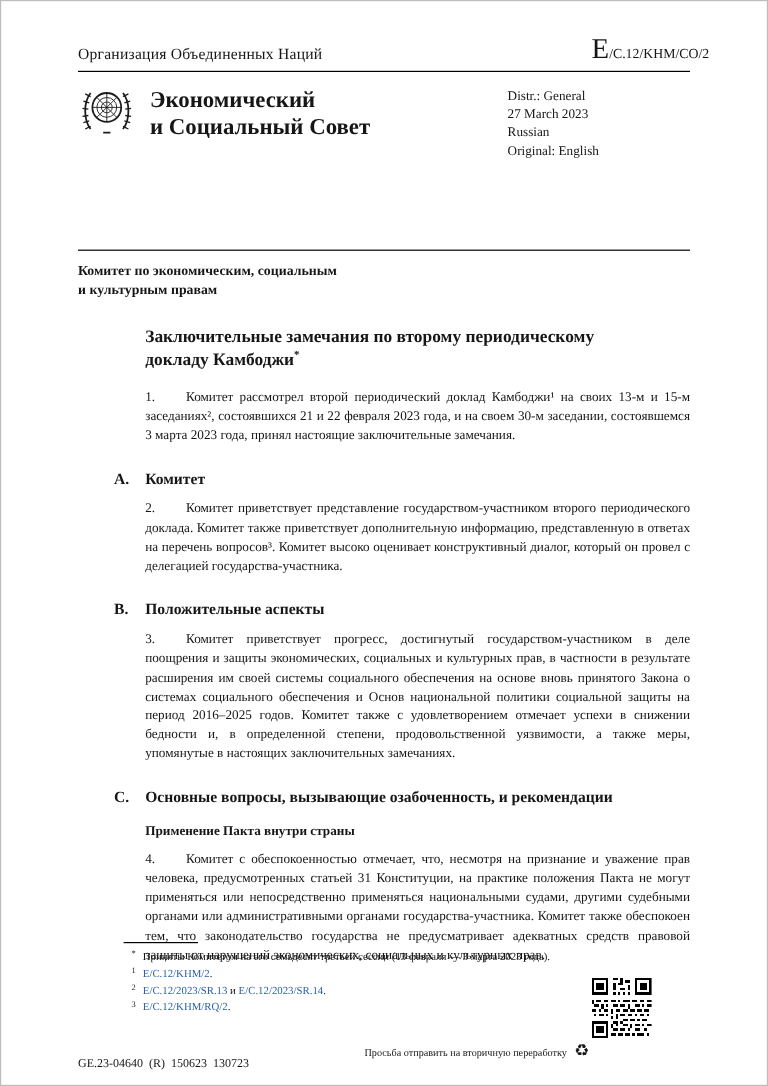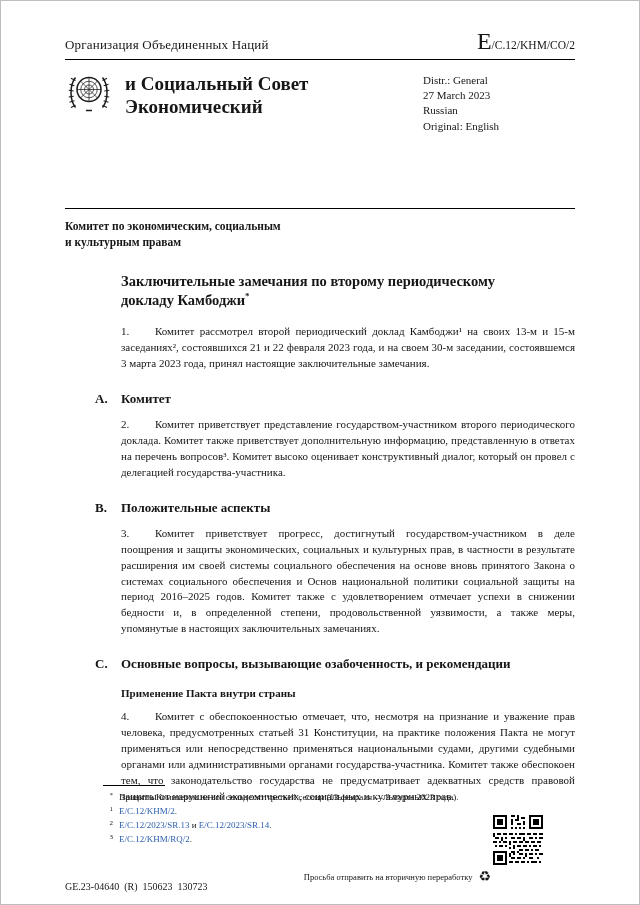--- a/index.html
+++ b/index.html
@@ -8,21 +8,21 @@
     width: 640px; height: 905px;
     margin: 0 auto;
     background: #ffffff;
     border: 1px solid #bdbdbd;
     box-sizing: border-box;
     font-family: "Liberation Serif", serif;
     color: #161616;
     overflow: hidden;
   }
   
-  .hdr { margin: 28px 64px 0 64px; }
+  .hdr { margin: 28px 48px 0 64px; }
   .hdr-top { display: flex; justify-content: space-between; align-items: flex-end; }
   .org-name { font-size: 13px; letter-spacing: .2px; }
   .doc-symbol { white-space: nowrap; }
   .sym-big { font-size: 24px; line-height: 1; font-weight: 400; }
   .sym-rest { font-size: 11.5px; }
   .rule-thin { border: 0; border-top: 1px solid #000; margin: 6px 64px 0 64px; }
   .masthead { display: flex; margin: 10px 64px 0 64px; }
   .emblem { width: 48px; flex: 0 0 48px; margin-top: 1px; }
   .organ-title { margin-left: 12px; font-weight: bold; font-size: 19px; line-height: 1.22; padding-top: 2px; }
   .distr-block { margin-left: auto; width: 152px; font-size: 11px; line-height: 1.38; padding-top: 3px; }
@@ -75,22 +75,22 @@
           <path stroke-width="1" d="M16 24h32M32 8v32M20.7 12.7l22.6 22.6M43.3 12.7 20.7 35.3"></path>
           <path stroke-width="2" d="M14 48c-8-10-8-30 0-40"></path>
           <path stroke-width="2" d="M50 48c8-10 8-30 0-40"></path>
           <path stroke-width="1.5" d="M14 45l-6 3M12.5 39l-6.5 2M11.5 33l-6.5 1M11.5 26l-6.5-1M12.5 19l-6.5-2M14 12l-6-3"></path>
           <path stroke-width="1.5" d="M50 45l6 3M51.5 39l6.5 2M52.5 33l6.5 1M52.5 26l6.5-1M51.5 19l6.5-2M50 12l6-3"></path>
           <path stroke-width="2" d="M28 52h8"></path>
         </g>
       </svg>
     </div>
     <div class="organ-title">
+      <div>Экономический</div>
       <div>и Социальный Совет</div>
-      <div>Экономический</div>
     </div>
     <div class="distr-block">
       <div>Distr.: General</div>
       <div>27 March 2023</div>
       <div>Russian</div>
       <div>Original: English</div>
     </div>
   </div>
 
   <hr class="rule-thick">

